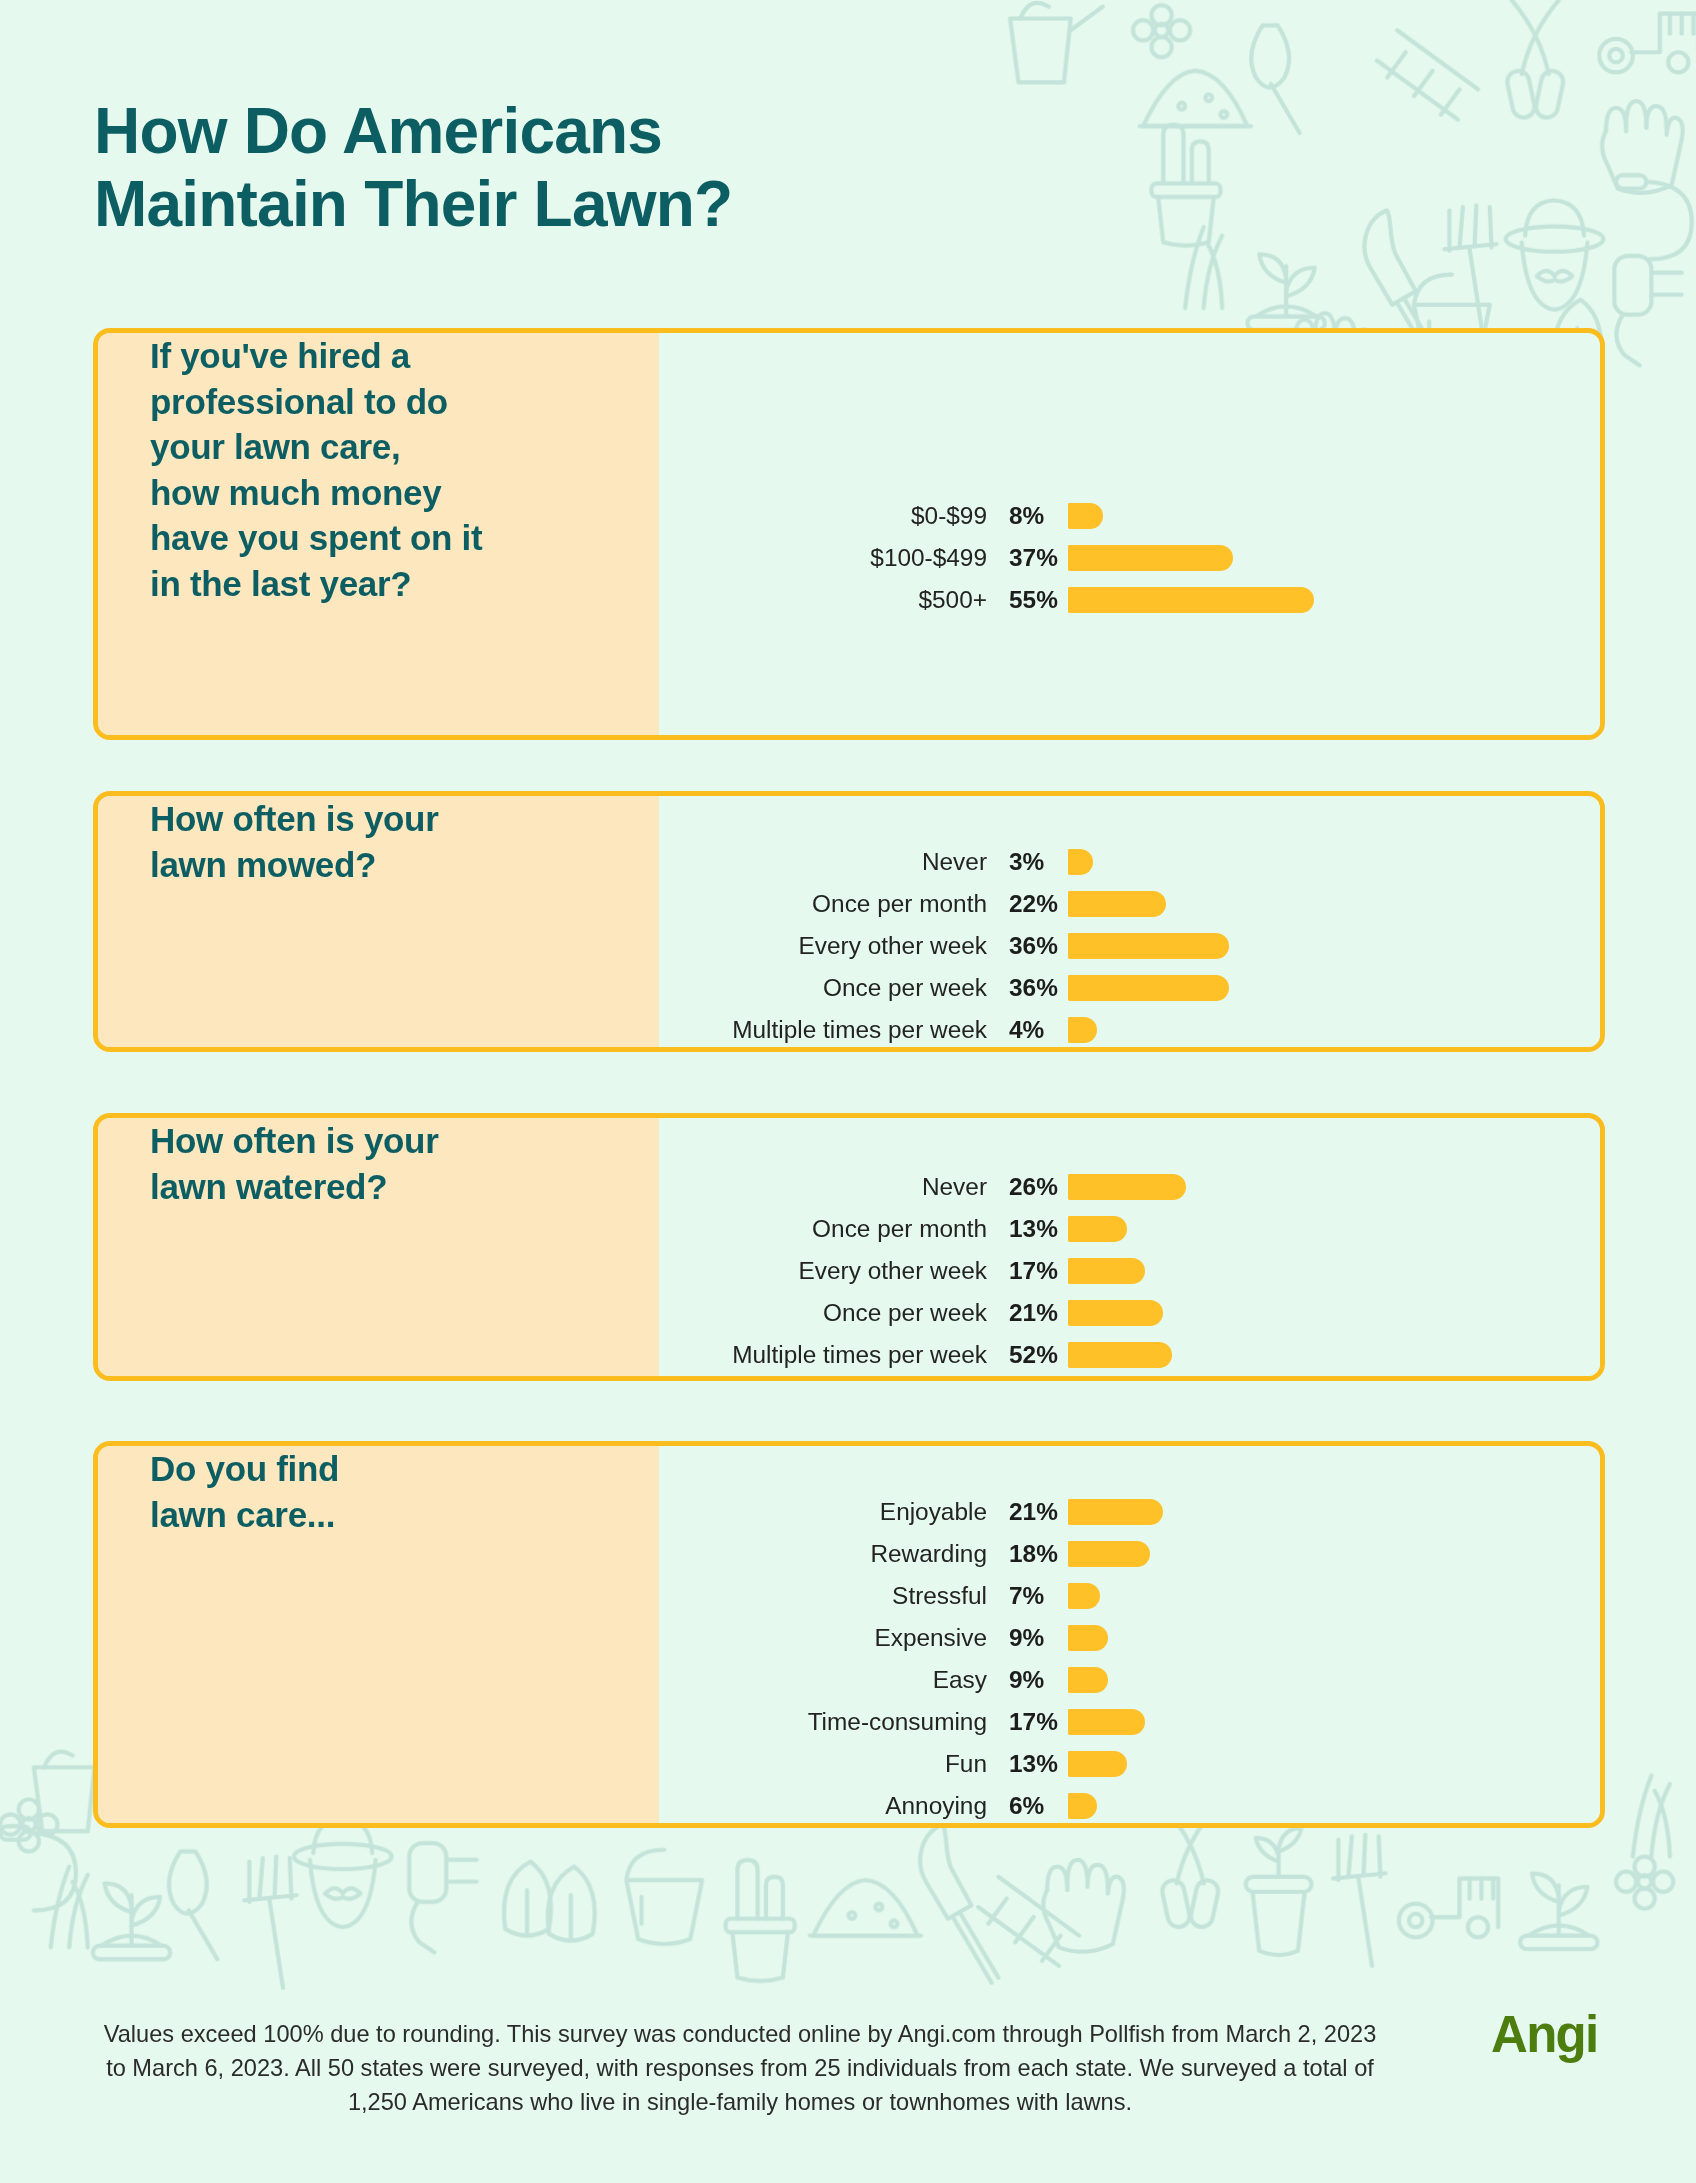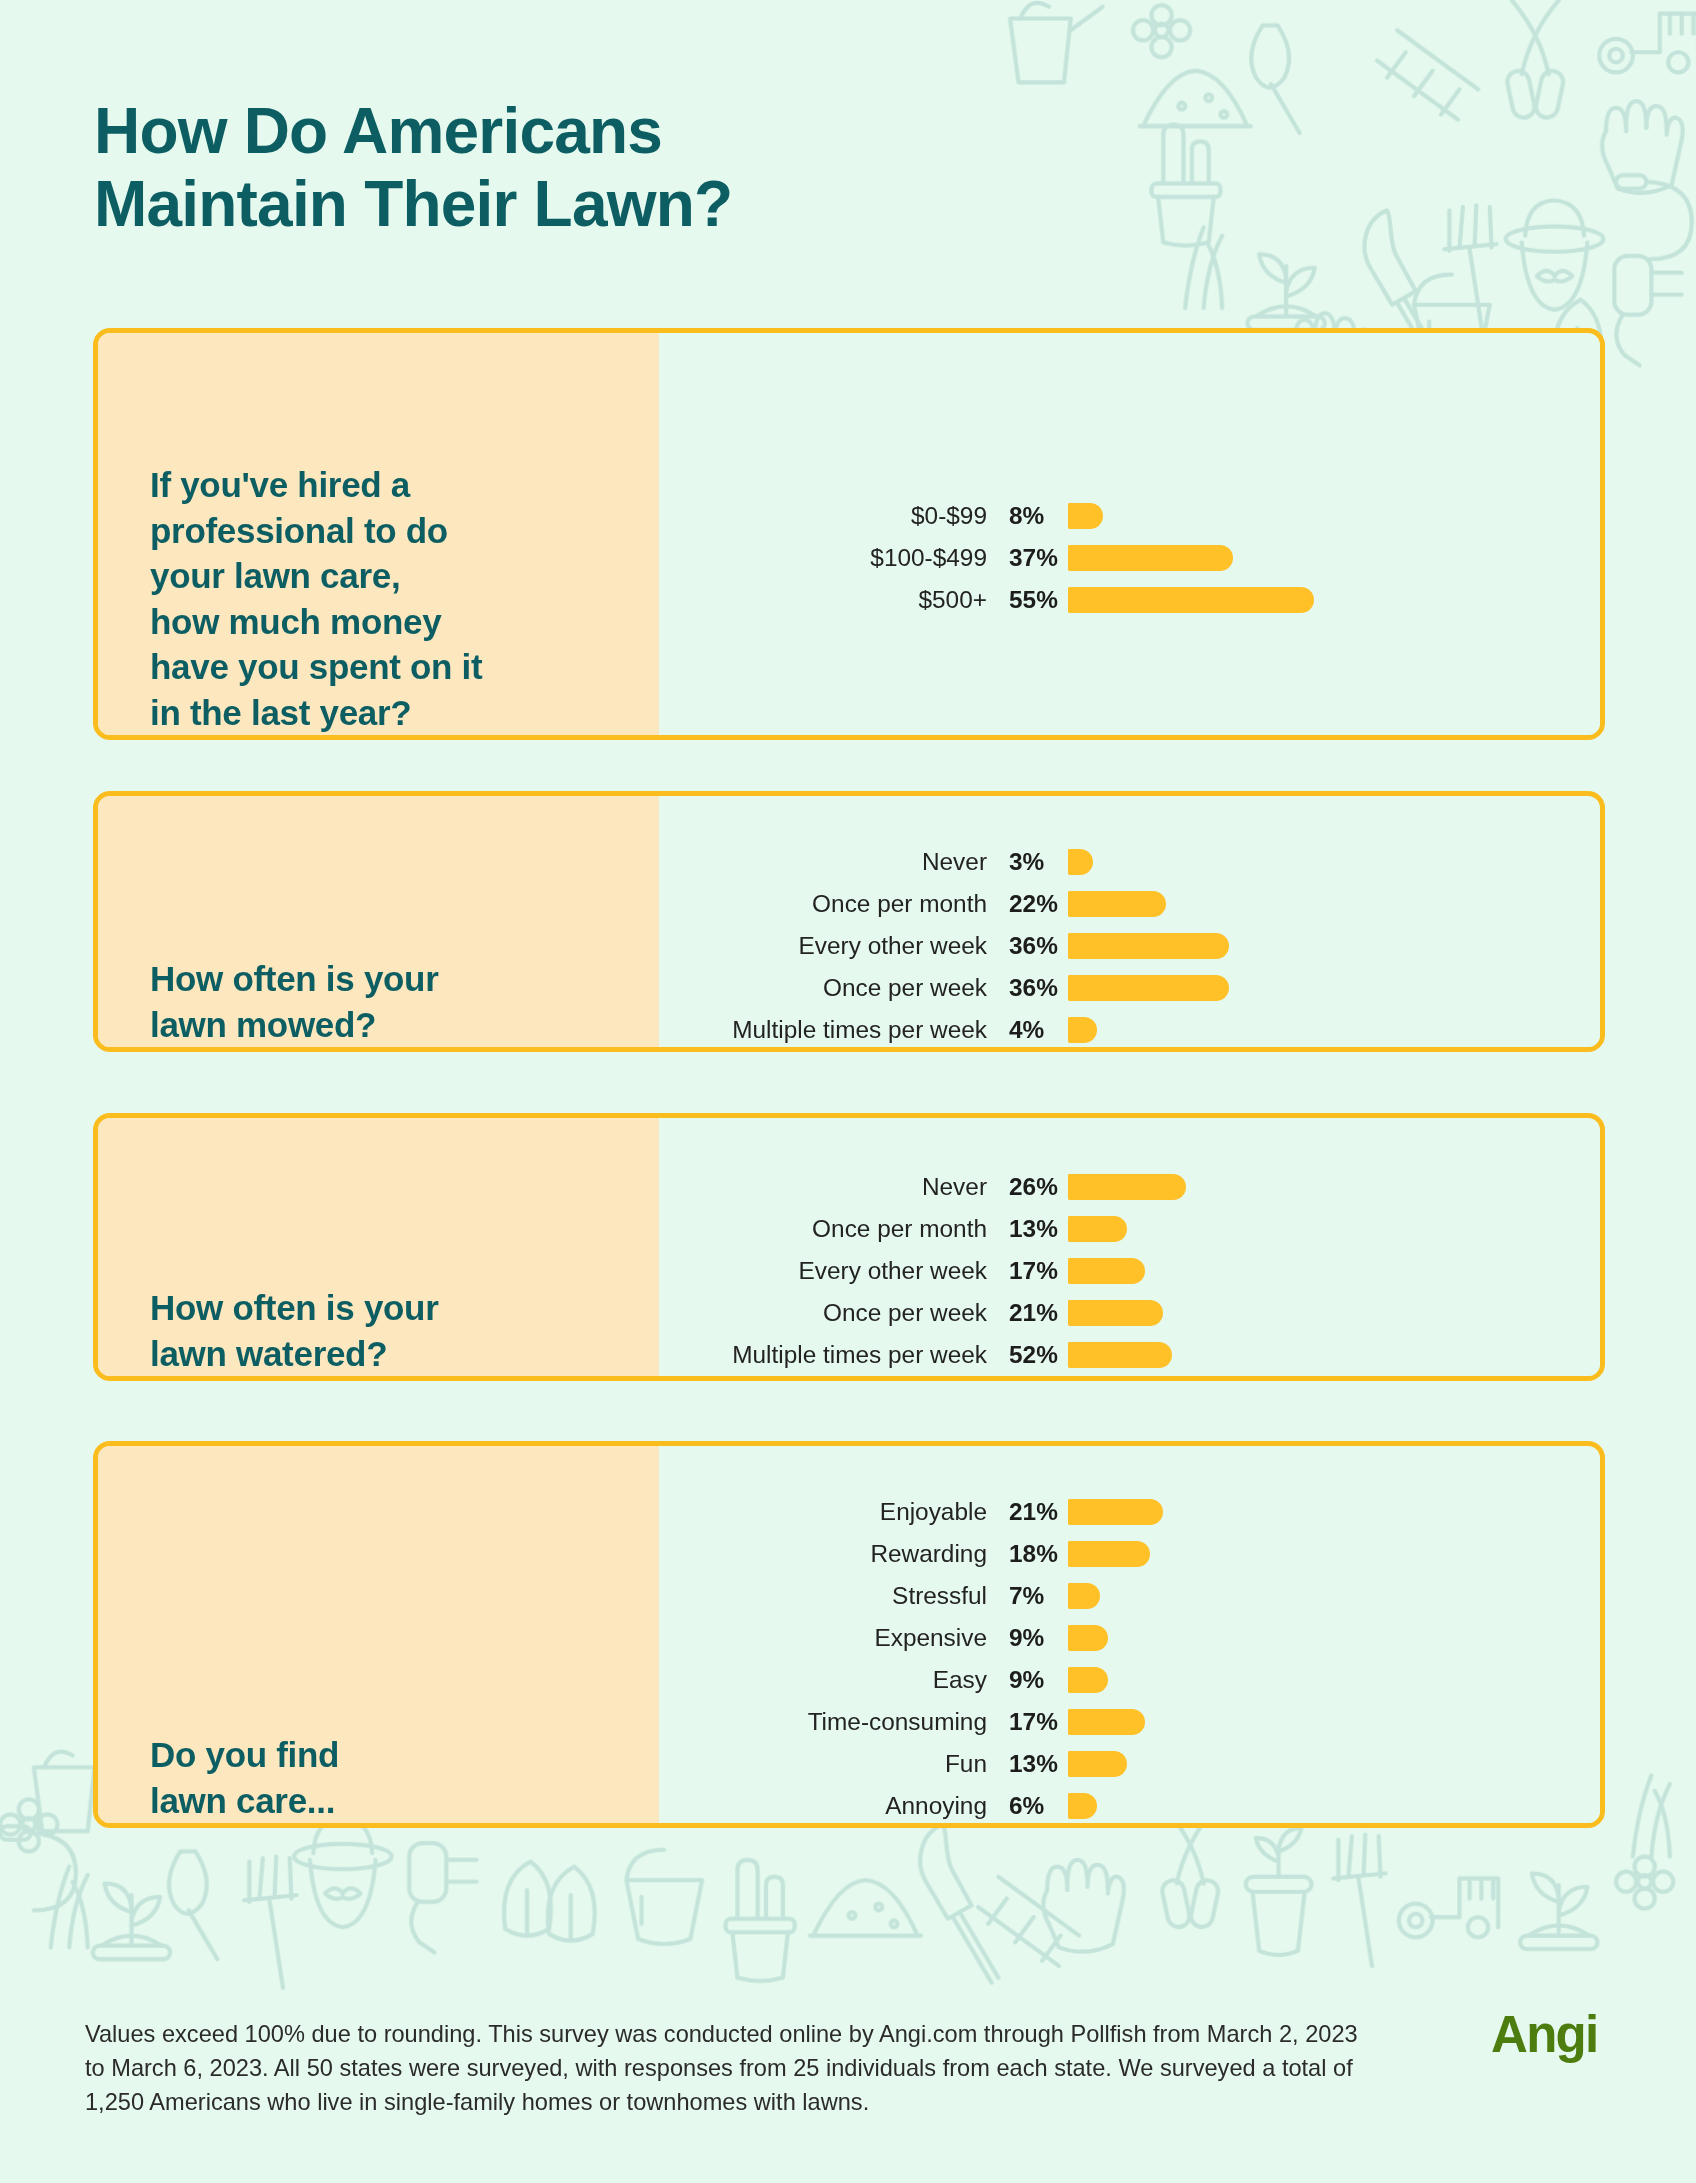--- a/index.html
+++ b/index.html
@@ -28,21 +28,21 @@
     border:5px solid #FBBC1E;
     border-radius:17px;
     background:#E5F9EE;
     display:flex;
     overflow:hidden;
     box-sizing:border-box;
   }
   .card .qpane{
     width:561px;flex:0 0 561px;
     background:#FCE7BE;
-    display:flex;align-items:flex-end;
+    display:flex;align-items:flex-start;
     box-sizing:border-box;
     padding:0 3px 0 52px;
   }
   .card .qtext{
     color:#0D5E63;
     font-weight:bold;
     font-size:35px;
     line-height:1.30;
     letter-spacing:-0.3px;
     max-width:438px;
@@ -87,23 +87,23 @@
     height:26px;
     background:#FFC028;
     border-top-right-radius:15px;
     border-bottom-right-radius:15px;
     border-top-left-radius:1.7px;
     border-bottom-left-radius:1.7px;
   }
 
   
   .footnote{
-    position:absolute;left:85px;top:1993px;width:1296px;
+    position:absolute;left:92px;top:1993px;width:1296px;
     color:#2b2b2b;
-    font-size:23.6px;line-height:1.46;
+    font-size:23.6px;line-height:1.46;text-align:center;
   }
   .logo{
     position:absolute;left:1491px;top:2005px;
     color:#4d7c0f;
     font-size:51px;font-weight:bold;letter-spacing:-1.7px;
     font-family:"Liberation Sans", sans-serif;
   }
 </style>
 </head>
 <body>

